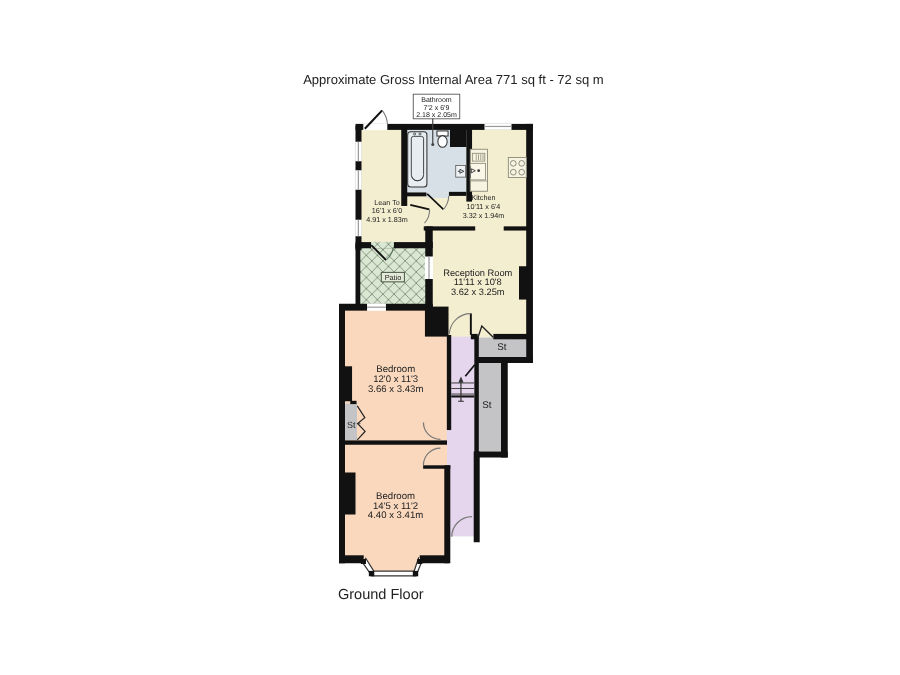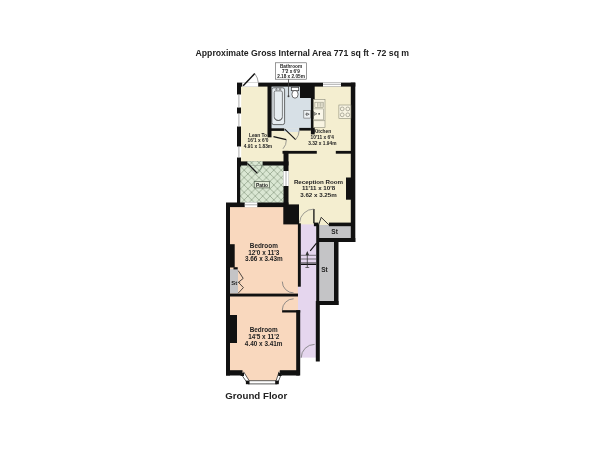--- a/index.html
+++ b/index.html
@@ -1,16 +1,16 @@
 <!DOCTYPE html>
 <html><head>
 <meta charset="utf-8">
 <style>
   html,body{margin:0;padding:0;background:#fff;}
-  .page{width:600px;height:450px;position:relative;font-family:"Liberation Sans",sans-serif;font-weight:bold;}
+  .page{width:600px;height:450px;position:relative;font-family:"Liberation Sans",sans-serif;}
   svg{display:block;}
   text{font-family:"Liberation Sans",sans-serif;fill:#222;}
 </style>
 </head>
 <body>
 <div class="page">
 <svg width="600" height="450" viewBox="0 0 600 450">
 <defs>
 <pattern id="hatch" width="7.4" height="7.4" patternUnits="userSpaceOnUse">
   <path d="M-1,-1 L8.4,8.4 M-1,8.4 L8.4,-1" stroke="#76886f" stroke-width="0.55" fill="none"></path>

